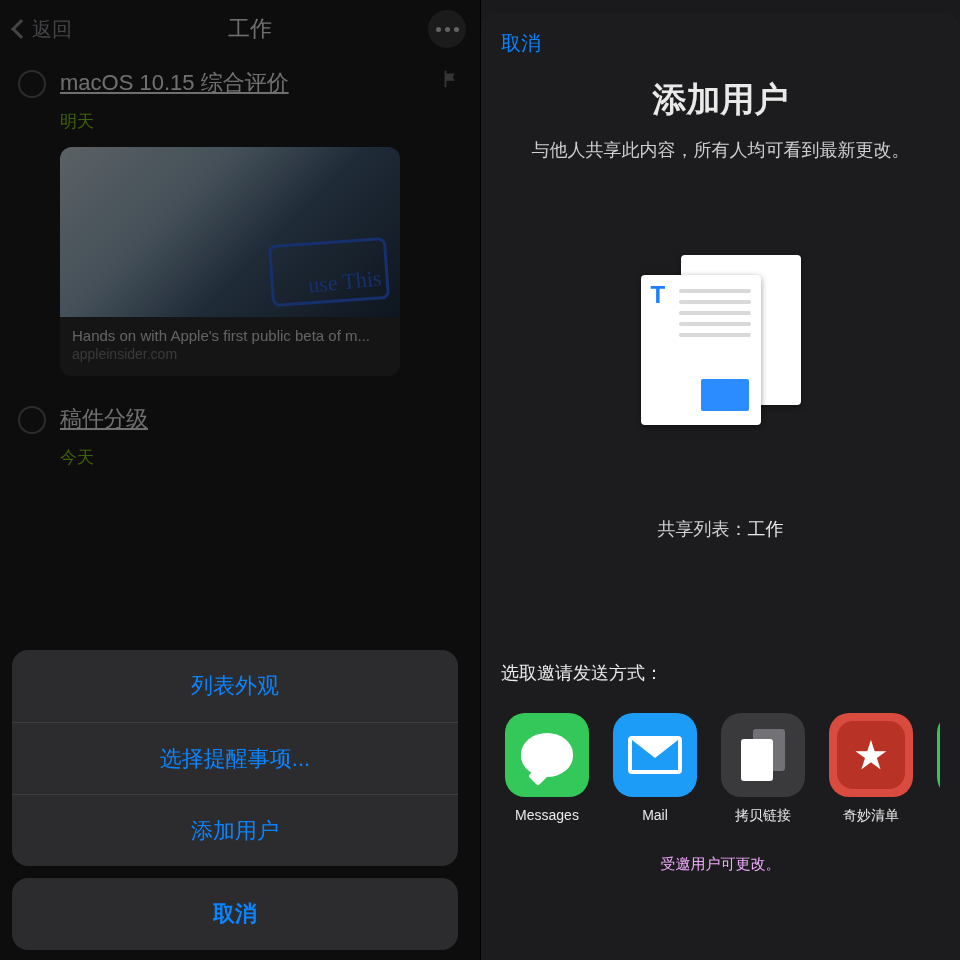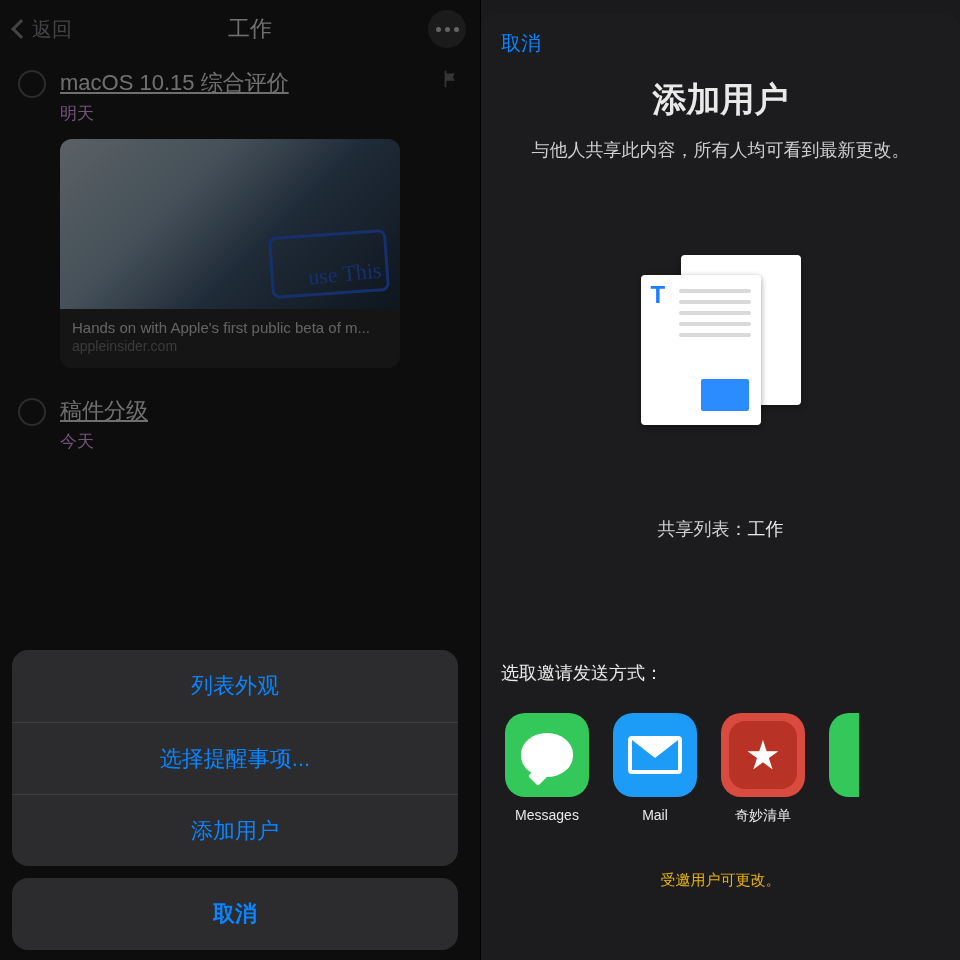--- a/index.html
+++ b/index.html
@@ -19,21 +19,21 @@
   .chev{width:14px;height:14px;border-left:3px solid #8e8e93;border-bottom:3px solid #8e8e93;transform:rotate(45deg);margin-right:4px;}
   .nav .title{flex:1;text-align:center;font-size:22px;font-weight:500;}
   .more-btn{width:38px;height:38px;border-radius:50%;background:#3a3a3c;display:flex;align-items:center;justify-content:center;}
   .dots{display:flex;gap:4px;}
   .dots span{width:5px;height:5px;border-radius:50%;background:#cfcfd0;}
 
   .reminder{padding:10px 18px 0 18px;display:flex;}
   .bullet{width:28px;height:28px;border:2px solid #5c5c5e;border-radius:50%;margin-right:14px;margin-top:2px;flex:0 0 auto;}
   .rem-body{flex:1;}
   .rem-title{font-size:22px;color:#e9e9e9;text-decoration:underline;}
-  .rem-sub{font-size:17px;color:#f0abfc;margin-top:4px;}
+  .rem-sub{font-size:17px;color:#84cc16;margin-top:12px;}
   .flag{width:22px;height:22px;margin-left:6px;color:#6f6f72;}
   .flag svg{width:100%;height:100%;}
 
   .link-card{margin:14px 0 0 60px;width:340px;border-radius:12px;overflow:hidden;background:#2c2c2e;}
   .thumb{width:100%;height:170px;background:linear-gradient(135deg,#bfcbd4 0%,#8ea6b8 35%,#435b76 60%,#1e2e40 100%);position:relative;}
   .thumb::after{content:"";position:absolute;right:12px;bottom:14px;width:112px;height:56px;border:3px solid #2f63e3;border-radius:8px;transform:rotate(-4deg);}
   .thumb::before{content:"use This";position:absolute;right:18px;bottom:22px;font-family:cursive;color:#2f63e3;font-size:22px;transform:rotate(-6deg);}
   .link-meta{padding:10px 12px 14px;}
   .link-title{font-size:15px;color:#d0d0d2;white-space:nowrap;overflow:hidden;text-overflow:ellipsis;}
   .link-domain{font-size:14px;color:#7a7a7d;margin-top:2px;}
@@ -85,21 +85,21 @@
   .env::before{content:"";position:absolute;top:0;left:0;right:0;height:0;border-left:23px solid transparent;border-right:23px solid transparent;border-top:18px solid #fff;}
   .copy-ic{position:relative;width:44px;height:52px;}
   .copy-ic .pg{position:absolute;width:32px;height:42px;background:#fff;border-radius:3px;}
   .copy-ic .pg.b{right:0;top:0;background:#727276;}
   .copy-ic .pg.f{left:0;bottom:0;}
   .star{color:#fff;font-size:40px;line-height:1;position:relative;}
   .wunder::before{content:"";position:absolute;width:68px;height:68px;background:#b83326;border-radius:16px;}
   .wunder{position:relative;}
   .star{position:relative;z-index:1;}
 
-  .foot{margin-top:46px;text-align:center;font-size:15px;color:#eab308;}
+  .foot{margin-top:30px;text-align:center;font-size:15px;color:#f0abfc;}
 </style>
 </head>
 <body>
 
 <div class="screen">
   <div class="l-content">
 
     <div class="nav">
       <div class="back">
         <span class="chev"></span>
@@ -192,20 +192,29 @@
           </div>
         <div class="cap">Messages</div>
       </div>
       <div class="app">
         <div class="tile mail">
             <div class="env"></div>
           </div>
         <div class="cap">Mail</div>
       </div>
       <div class="app">
+        <div class="tile copy">
+          <div class="copy-ic">
+              <div class="pg b"></div>
+              <div class="pg f"></div>
+            </div>
+        </div>
+        <div class="cap">拷贝链接</div>
+      </div>
+      <div class="app">
         <div class="tile wunder">
             <div class="star">★</div>
           </div>
         <div class="cap">奇妙清单</div>
       </div>
       <div class="app" style="width:30px">
         <div class="tile extra" style="width:30px;border-radius:20px 0 0 20px"></div>
       </div>
     </div>
 

